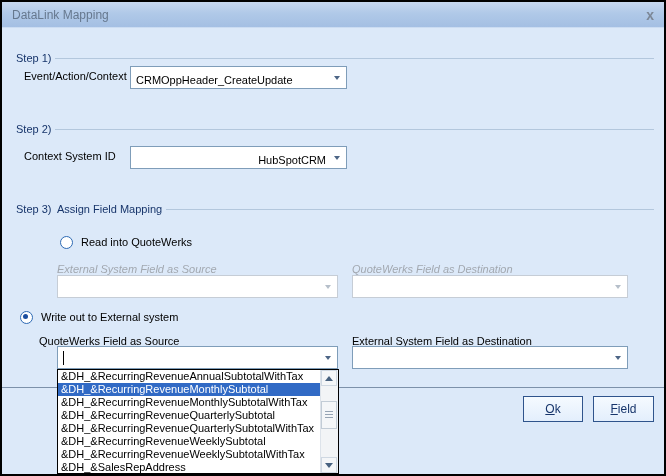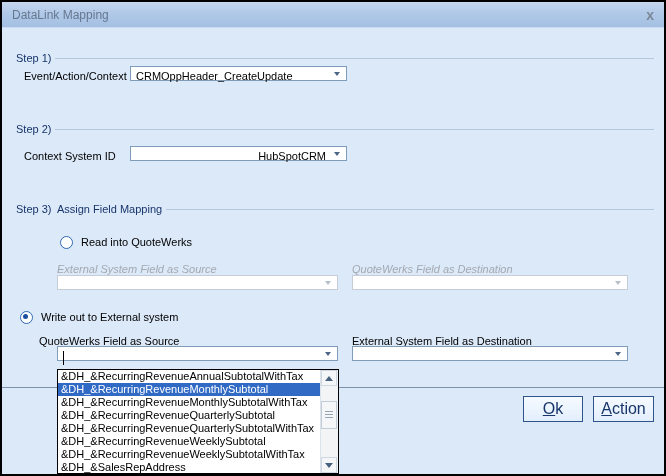--- a/index.html
+++ b/index.html
@@ -17,21 +17,21 @@
   .close{margin-left:auto;color:#7c8796;font-weight:bold;font-size:14px;line-height:1;}
   
   .group-head{position:absolute;left:14px;right:10px;height:14px;display:flex;align-items:center;}
   .group-label{color:#17356b;white-space:pre;padding-right:4px;}
   .group-line{flex:1;height:1px;background:#b3c7dd;margin-top:1px;}
   #gh1{top:49px;} #gh2{top:120px;} #gh3{top:200px;}
   
   .field-label{position:absolute;height:14px;line-height:14px;}
   .gray{color:#a2a8b0;font-style:italic;}
   
-  .combo{position:absolute;height:15px;box-sizing:border-box;background:#fff;
+  .combo{position:absolute;height:23px;box-sizing:border-box;background:#fff;
     border:1px solid #7f9db9;display:flex;align-items:center;padding:4px 20px 0 5px;}
   .combo .value{white-space:nowrap;overflow:hidden;}
   .arrow{position:absolute;right:6px;top:50%;margin-top:-2px;width:0;height:0;
     border-left:3px solid transparent;border-right:3px solid transparent;
     border-top:4px solid #4d6586;}
   .combo.disabled{border-color:#c6cdd6;}
   .combo.disabled .arrow{border-top-color:#b6bfca;}
   .caret{position:absolute;left:5px;top:4px;width:1px;height:14px;background:#000;}
   
   .radio-row{position:absolute;display:flex;align-items:center;gap:8px;height:14px;}
@@ -55,21 +55,21 @@
   .tri-down{width:0;height:0;border-left:4px solid transparent;border-right:4px solid transparent;
     border-top:5px solid #47617f;}
   .sb-thumb{position:absolute;left:0;top:31px;width:16px;height:28px;box-sizing:border-box;
     background:#f4f6f8;border:1px solid #c2ccd6;display:flex;align-items:center;justify-content:center;}
   .sb-grip{width:8px;height:8px;
     background:repeating-linear-gradient(180deg,#96a4b4 0 1px,rgba(0,0,0,0) 1px 3px);}
   
   .separator{position:absolute;left:0;right:0;top:385px;height:1px;background:#7d91aa;}
   .btn{position:absolute;top:394px;height:26px;box-sizing:border-box;
     background:linear-gradient(#f5faff,#e3eefc);border:1px solid #2f548c;color:#17356b;
-    font-size:16px;display:flex;align-items:center;justify-content:center;}
+    font-size:12px;display:flex;align-items:center;justify-content:center;}
   .btn span{display:block;}
   .btn span::first-letter{text-decoration:underline;}
   #btn-ok{left:521px;width:60px;} #btn-cancel{left:591px;width:61px;}
 </style>
 </head>
 <body>
 
 <div class="dialog">
 
   <div class="titlebar">
@@ -131,21 +131,21 @@
   <div class="combo" style="left:350px;top:344px;width:276px;">
     <span class="value"></span>
     <span class="arrow"></span>
   </div>
 
   <div class="separator"></div>
   <div class="btn" id="btn-ok">
       <span>Ok</span>
     </div>
   <div class="btn" id="btn-cancel">
-      <span>Action</span>
+      <span>Field</span>
     </div>
 
   <div class="list">
     <div class="list-items" id="list-items">
         <div class="list-row">&amp;DH_&amp;RecurringRevenueAnnualSubtotalWithTax</div>
         <div class="list-row selected">&amp;DH_&amp;RecurringRevenueMonthlySubtotal</div>
         <div class="list-row">&amp;DH_&amp;RecurringRevenueMonthlySubtotalWithTax</div>
         <div class="list-row">&amp;DH_&amp;RecurringRevenueQuarterlySubtotal</div>
         <div class="list-row">&amp;DH_&amp;RecurringRevenueQuarterlySubtotalWithTax</div>
         <div class="list-row">&amp;DH_&amp;RecurringRevenueWeeklySubtotal</div>

